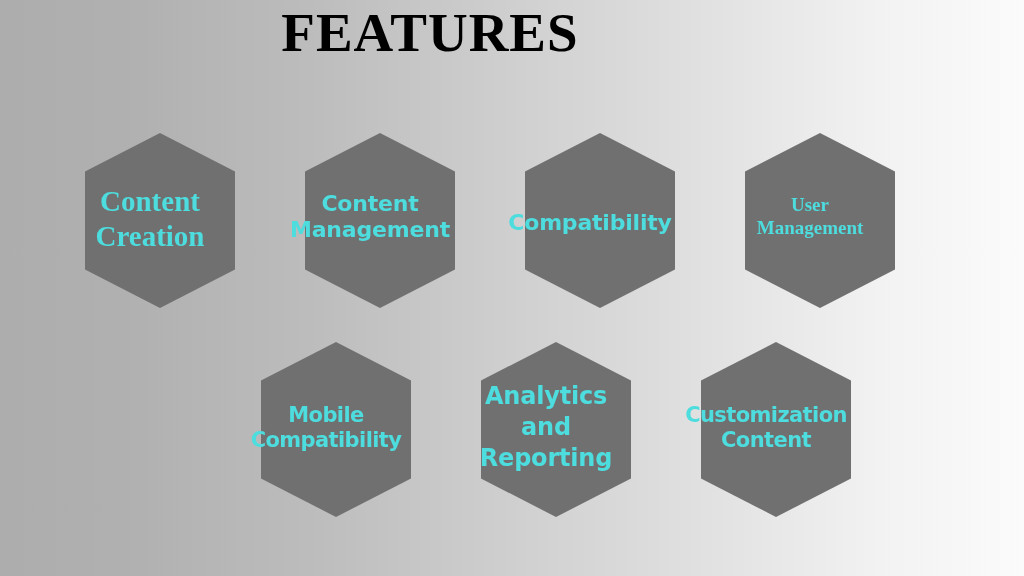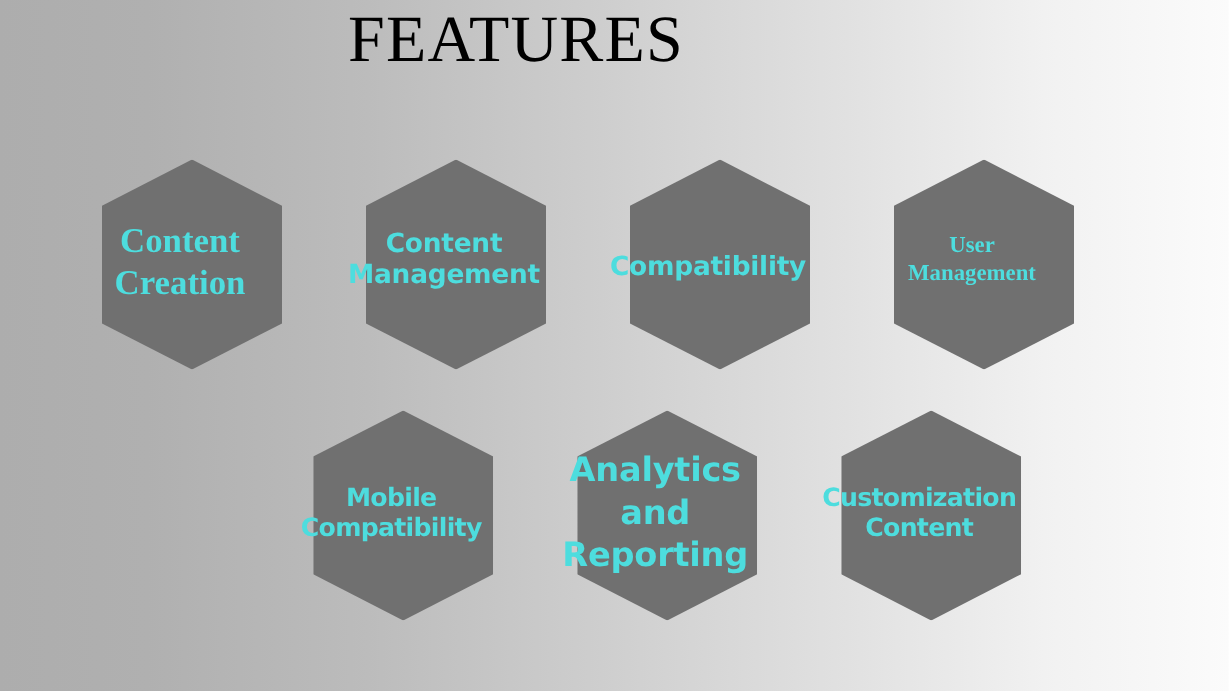--- a/index.html
+++ b/index.html
@@ -29,21 +29,21 @@
   }
 
   
   #title {
     position: absolute;
     left: 0;
     top: 2px;
     width: 860px;
     text-align: center;
     font-family: "Liberation Serif", "DejaVu Serif", serif;
-    font-weight: normal;
+    font-weight: bold;
     font-size: 55px;
     line-height: 62px;
     letter-spacing: 1px;
     color: #000000;
     white-space: nowrap;
   }
 
   
   .hex-row {
     position: absolute;
@@ -110,21 +110,21 @@
     letter-spacing: 0px;
   }
   .hex-label.serif.big {
     font-size: 29px;
   }
   .hex-label.sans.tight {
     font-size: 21px;
     letter-spacing: -0.6px;
   }
   .hex-label.sans.three {
-    font-size: 28px;
+    font-size: 24px;
     line-height: 1.28;
   }
 
   
   .nudge-up-4 { top: -4px; }
   .nudge-up-2 { top: -2px; }
   .nudge-dn-2 { top: 2px; }
 </style>
 </head>
 <body>

